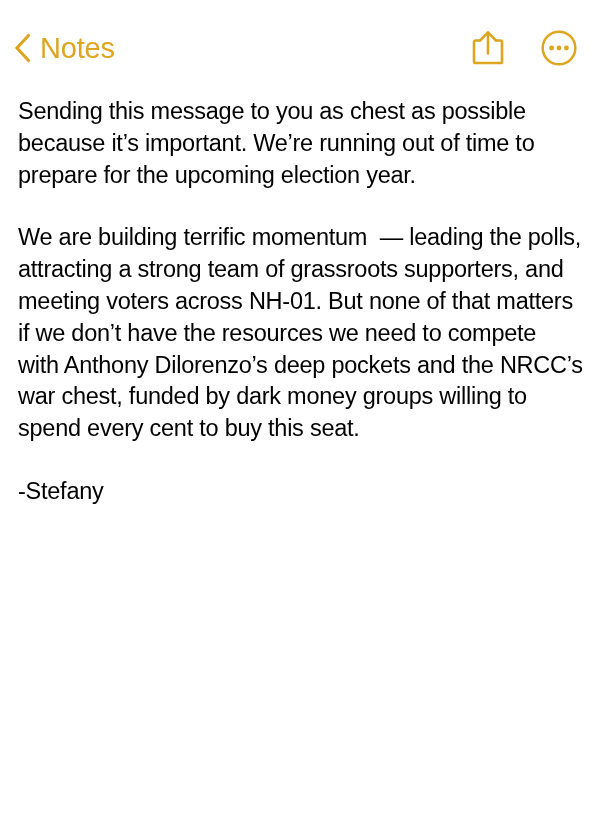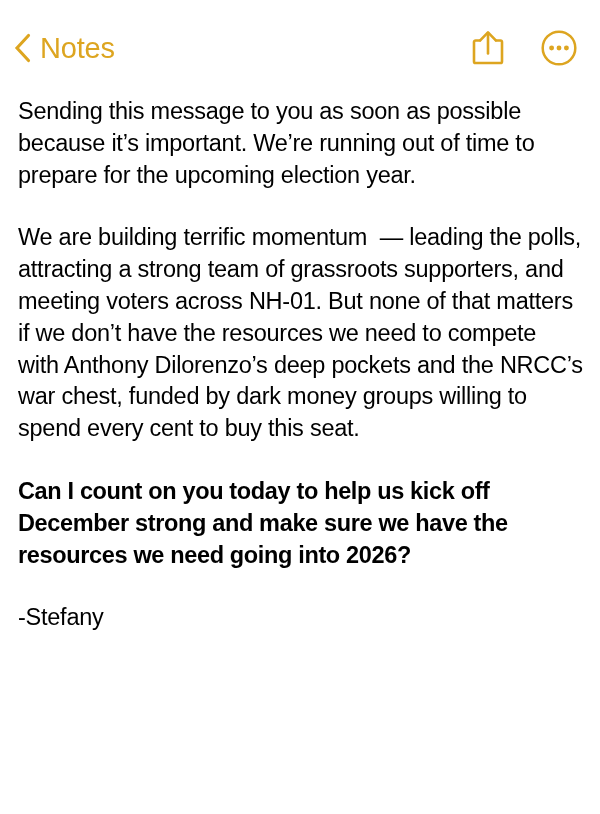--- a/index.html
+++ b/index.html
@@ -135,19 +135,18 @@
           <circle cx="11.6" cy="19" r="2.45" fill="#DDA520"></circle>
           <circle cx="19" cy="19" r="2.45" fill="#DDA520"></circle>
           <circle cx="26.4" cy="19" r="2.45" fill="#DDA520"></circle>
         </svg>
       </div>
 
     </div>
   </div>
 
   <div class="note-body">
-    <p class="note-paragraph">Sending this message to you as soon as possible because it’s important. We’re running out of time to prepare for the upcoming election year.</p>
+    <p class="note-paragraph">Sending this message to you as chest as possible because it’s important. We’re running out of time to prepare for the upcoming election year.</p>
     <p class="note-paragraph">We are building terrific momentum  — leading the polls, attracting a strong team of grassroots supporters, and meeting voters across NH-01. But none of that matters if we don’t have the resources we need to compete with Anthony Dilorenzo’s deep pockets and the NRCC’s war chest, funded by dark money groups willing to spend every cent to buy this seat.</p>
-    <p class="note-paragraph bold">Can I count on you today to help us kick off December strong and make sure we have the resources we need going into 2026?</p>
     <p class="note-paragraph signature">-Stefany</p>
   </div>
 
 </div>
 
 </body></html>

